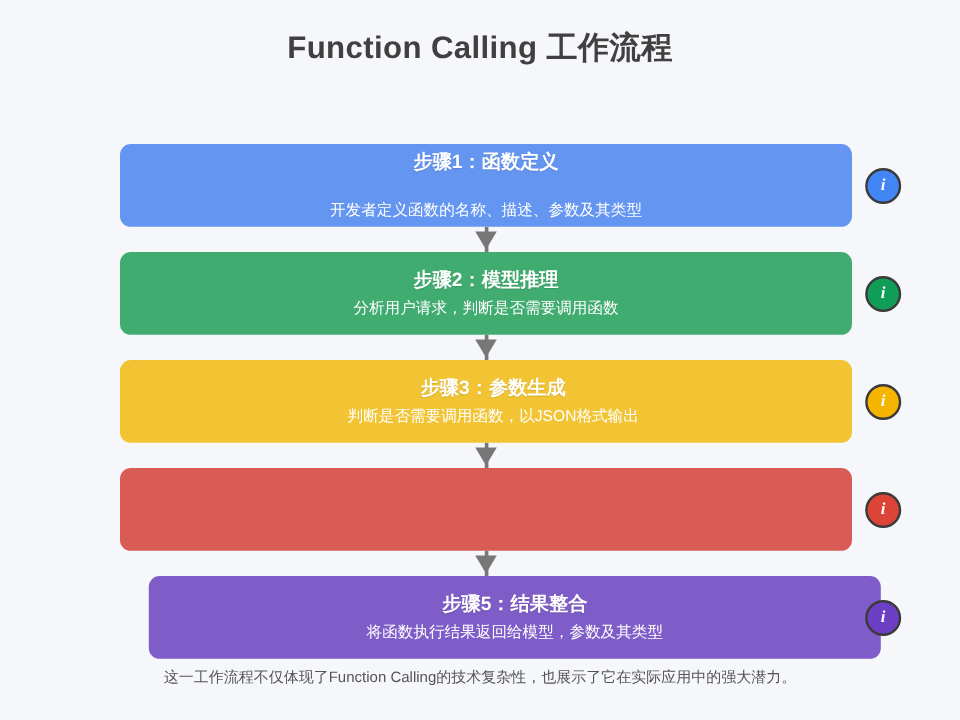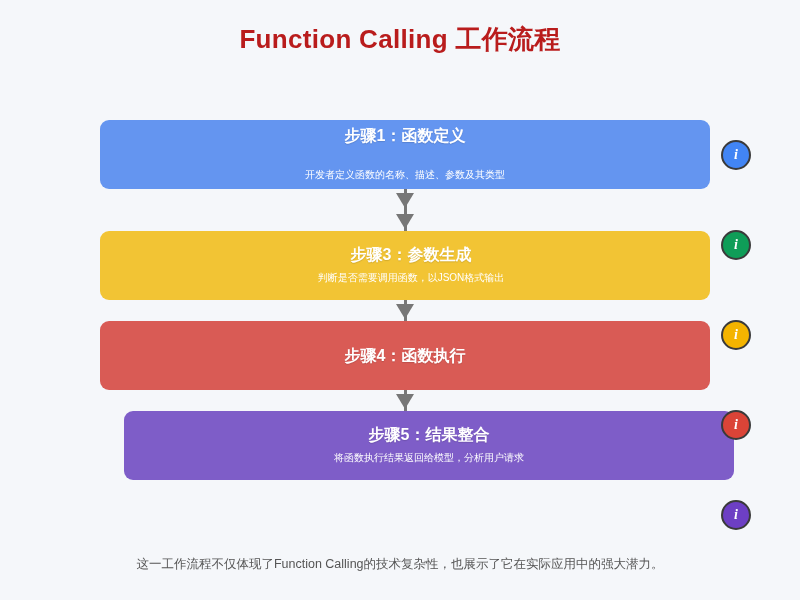--- a/index.html
+++ b/index.html
@@ -65,21 +65,21 @@
   .step-title {
     font-size: 16px;
     font-weight: bold;
     line-height: 22px;
     color: #ffffff;
     text-shadow: 0 1px 1px rgba(0,0,0,0.13);
     white-space: nowrap;
   }
 
   .step-desc {
-    font-size: 10px;
+    font-size: 13px;
     line-height: 20px;
     margin-top: 2px;
     color: #ffffff;
     white-space: nowrap;
   }
 
   
   .connector {
     position: relative;
     width: 610px;
@@ -135,60 +135,65 @@
     font-size: 12.5px;
     color: #555555;
     white-space: nowrap;
   }
 </style>
 </head>
 <body style="background: rgb(245, 247, 250);">
 
 <div class="page">
 
-  <div class="title" style="color: #b91c1c;">Function Calling 工作流程</div>
+  <div class="title" style="color: #404040;">Function Calling 工作流程</div>
 
   <div class="flow">
       <div class="step-row">
         <div class="step-box" style="background: rgb(100, 149, 240); gap: 16px;">
           <div class="step-title">步骤1：函数定义</div>
           <div class="step-desc">开发者定义函数的名称、描述、参数及其类型</div>
         </div>
       </div>
       <div class="connector">
         <div class="stem" style="background: rgb(119, 119, 119);"></div>
         <div class="head" style="border-top-color: rgb(119, 119, 119);"></div>
       </div>
+      <div class="step-row">
+        <div class="step-box" style="background: rgb(64, 172, 112);">
+          <div class="step-title">步骤2：模型推理</div>
+          <div class="step-desc">分析用户请求，判断是否需要调用函数</div>
+        </div>
+      </div>
       <div class="connector">
         <div class="stem" style="background: rgb(119, 119, 119);"></div>
         <div class="head" style="border-top-color: rgb(119, 119, 119);"></div>
       </div>
       <div class="step-row">
         <div class="step-box" style="background: rgb(242, 196, 52); padding-left: 12px;">
           <div class="step-title">步骤3：参数生成</div>
           <div class="step-desc">判断是否需要调用函数，以JSON格式输出</div>
         </div>
       </div>
       <div class="connector">
         <div class="stem" style="background: rgb(119, 119, 119);"></div>
         <div class="head" style="border-top-color: rgb(119, 119, 119);"></div>
       </div>
       <div class="step-row">
         <div class="step-box" style="background: rgb(217, 91, 85);">
-          <div class="step-title">步骤4：函数执行</div>
         </div>
       </div>
       <div class="connector">
         <div class="stem" style="background: rgb(119, 119, 119);"></div>
         <div class="head" style="border-top-color: rgb(119, 119, 119);"></div>
       </div>
       <div class="step-row">
         <div class="step-box" style="background: rgb(126, 93, 200); margin-left: 24px;">
           <div class="step-title">步骤5：结果整合</div>
-          <div class="step-desc">将函数执行结果返回给模型，分析用户请求</div>
+          <div class="step-desc">将函数执行结果返回给模型，参数及其类型</div>
         </div>
       </div>
     </div>
 
   <div class="footer-note">这一工作流程不仅体现了Function Calling的技术复杂性，也展示了它在实际应用中的强大潜力。</div>
 
 <div class="badge" style="background: rgb(66, 133, 244); border-color: rgb(58, 58, 58); left: 721px; top: 139.5px;">i</div>
     <div class="badge" style="background: rgb(15, 157, 88); border-color: rgb(58, 58, 58); left: 721px; top: 229.5px;">i</div>
     <div class="badge" style="background: rgb(244, 180, 0); border-color: rgb(58, 58, 58); left: 721px; top: 319.5px;">i</div>
     <div class="badge" style="background: rgb(219, 68, 55); border-color: rgb(58, 58, 58); left: 721px; top: 409.5px;">i</div>

